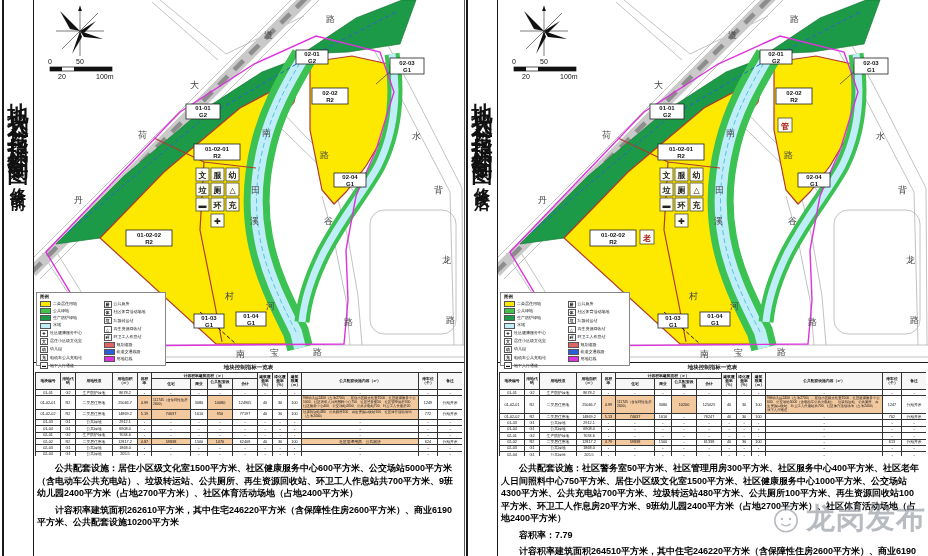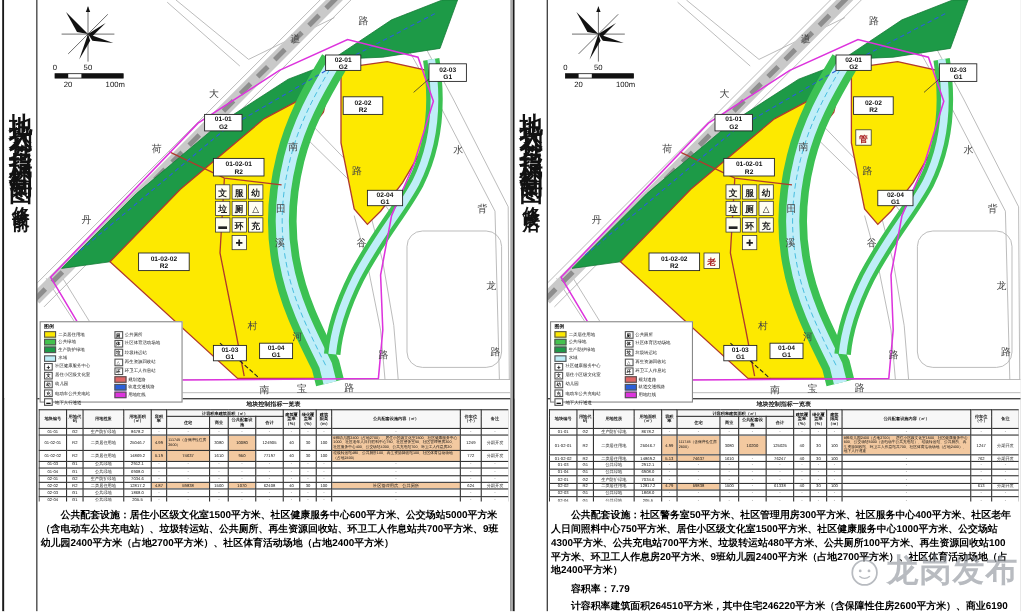--- a/index.html
+++ b/index.html
@@ -989,20 +989,21 @@
               <td>-</td>
               <td>-</td>
               <td>-</td>
             </tr>
           </tbody>
     </table>
   </div>
 
   <div class="notes">
     <p>公共配套设施：居住小区级文化室1500平方米、社区健康服务中心600平方米、公交场站5000平方米（含电动车公共充电站）、垃圾转运站、公共厕所、再生资源回收站、环卫工人作息站共700平方米、9班幼儿园2400平方米（占地2700平方米）、社区体育活动场地（占地2400平方米）</p>
+    <p>计容积率建筑面积262610平方米，其中住宅246220平方米（含保障性住房2600平方米）、商业6190平方米、公共配套设施10200平方米</p>
   </div>
 </div>
   <div class="watermark">
     <svg width="40" height="40" viewBox="0 0 40 40">
       <circle cx="20" cy="22" r="14" fill="none" stroke="#8d939b" stroke-width="2"></circle>
       <circle cx="15" cy="20" r="1.6" fill="#8d939b"></circle>
       <circle cx="25" cy="20" r="1.6" fill="#8d939b"></circle>
       <path d="M14,26 Q20,31 26,26" fill="none" stroke="#8d939b" stroke-width="1.6"></path>
       <path d="M20,8 Q24,2 29,5" fill="none" stroke="#8d939b" stroke-width="2"></path>
     </svg>

